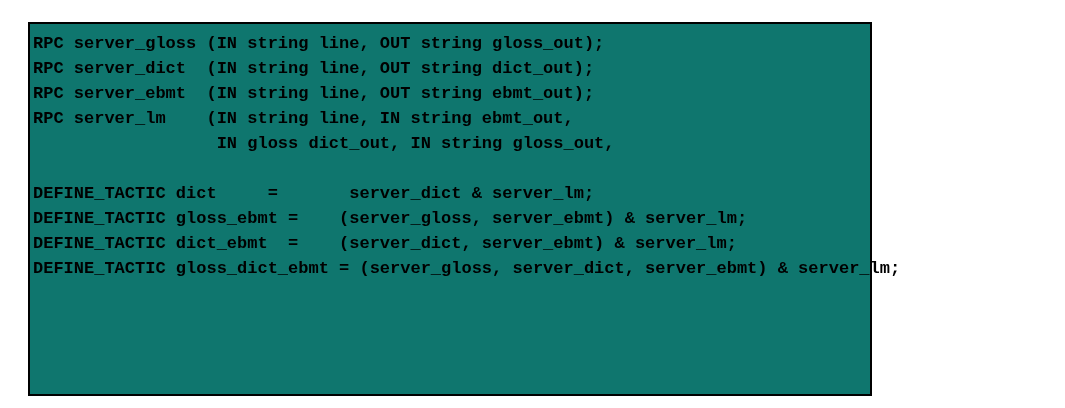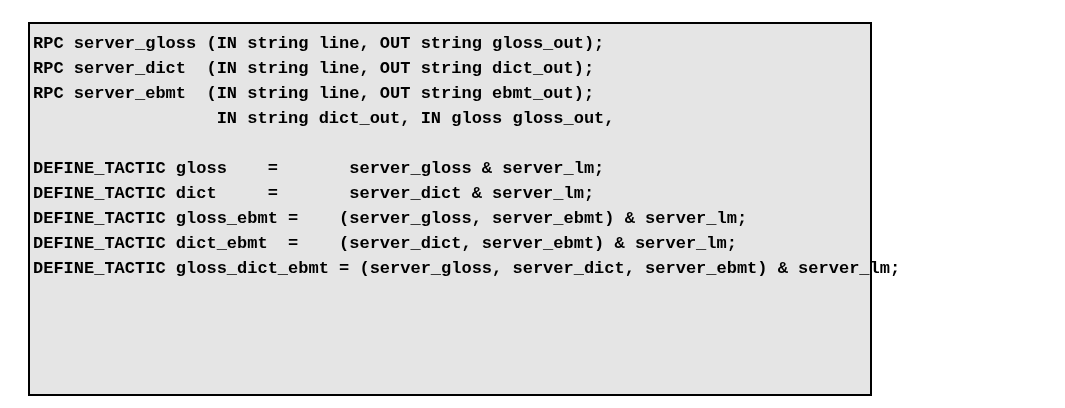--- a/index.html
+++ b/index.html
@@ -12,21 +12,21 @@
     font-family: "Liberation Mono", "DejaVu Sans Mono", monospace;
   }
   .figure-box {
     position: absolute;
     left: 28px;
     top: 22px;
     width: 844px;
     height: 374px;
     box-sizing: border-box;
     border: 2px solid #000000;
-    background: #e5e5e5;
+    background: #0f766e;
   }
   .code-listing {
     position: absolute;
     left: 3px;
     top: 7px;
     right: 0;
   }
   .code-line {
     white-space: pre;
     font-family: "Liberation Mono", "DejaVu Sans Mono", monospace;
@@ -39,21 +39,21 @@
   }
 </style>
 </head>
 <body>
 
 <div class="figure-box">
   <div class="code-listing">
     <div class="code-line">RPC server_gloss (IN string line, OUT string gloss_out);</div>
     <div class="code-line">RPC server_dict  (IN string line, OUT string dict_out);</div>
     <div class="code-line">RPC server_ebmt  (IN string line, OUT string ebmt_out);</div>
-    <div class="code-line">                  IN string dict_out, IN gloss gloss_out,</div>
+    <div class="code-line">RPC server_lm    (IN string line, IN string ebmt_out,</div>
+    <div class="code-line">                  IN gloss dict_out, IN string gloss_out,</div>
     <div class="code-line"></div>
-    <div class="code-line">DEFINE_TACTIC gloss    =       server_gloss &amp; server_lm;</div>
     <div class="code-line">DEFINE_TACTIC dict     =       server_dict &amp; server_lm;</div>
     <div class="code-line">DEFINE_TACTIC gloss_ebmt =    (server_gloss, server_ebmt) &amp; server_lm;</div>
     <div class="code-line">DEFINE_TACTIC dict_ebmt  =    (server_dict, server_ebmt) &amp; server_lm;</div>
     <div class="code-line">DEFINE_TACTIC gloss_dict_ebmt = (server_gloss, server_dict, server_ebmt) &amp; server_lm;</div>
   </div>
 </div>
 
 </body></html>

